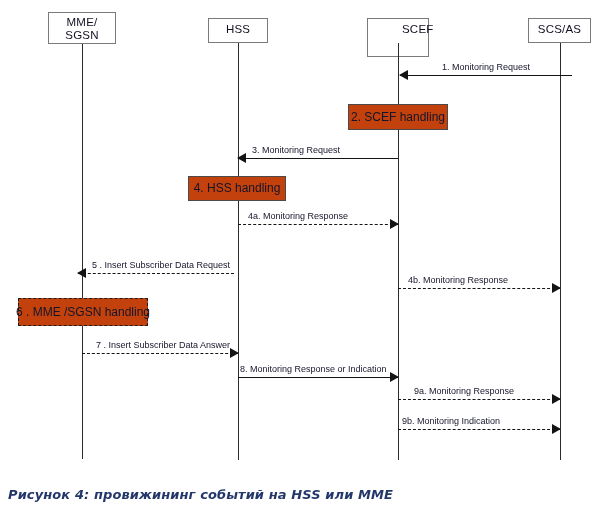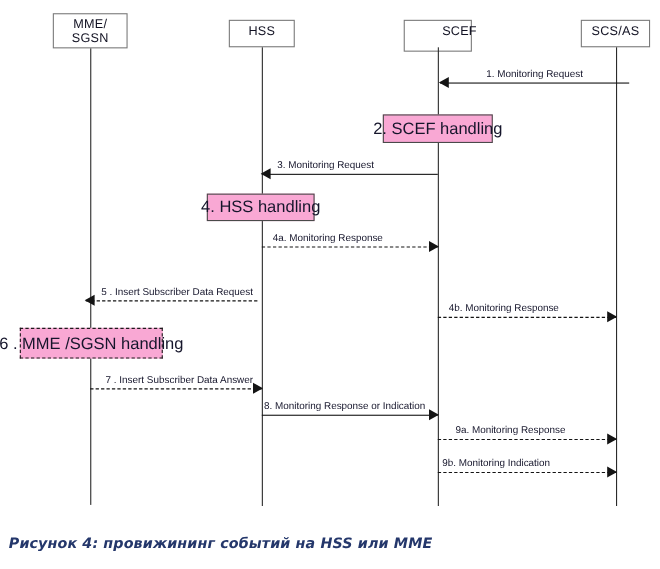--- a/index.html
+++ b/index.html
@@ -40,22 +40,22 @@
 
   .lifeline {
     position: absolute;
     width: 1px;
     background: #2b2b2b;
   }
 
   .proc-box {
     position: absolute;
     box-sizing: border-box;
-    background: #f9a8d4;
-    font-size: 15px;
+    background: #c2410c;
+    font-size: 12px;
     line-height: 11px;
     color: #15152b;
     display: flex;
     align-items: center;
     justify-content: center;
     text-align: center;
     white-space: nowrap;
   }
   .proc-box.solid { border: 1px solid #4a4a4a; }
   .proc-box.dashed { border: 1.4px dashed #1c1c1c; }
@@ -123,21 +123,21 @@
   }
 </style>
 </head>
 <body>
 
 <div id="diagram">
 
   <div class="lifeline-head" style="left:48px; top:12px; width:68px; height:32px;">MME/
 SGSN</div>
   <div class="lifeline-head" style="left:208px; top:18px; width:60px; height:25px; padding-top:4px;">HSS</div>
-  <div class="lifeline-head" style="left:367px; top:18px; width:62px; height:29px; padding-top:4px;padding-left:34px;">SCEF</div>
+  <div class="lifeline-head" style="left:367px; top:18px; width:62px; height:39px; padding-top:4px;padding-left:34px;">SCEF</div>
   <div class="lifeline-head" style="left:528px; top:18px; width:63px; height:25px; padding-top:4px;">SCS/AS</div>
 
   <div class="lifeline" style="left:82px; top:44px; height:415px;"></div>
   <div class="lifeline" style="left:238px; top:43px; height:417px;"></div>
   <div class="lifeline" style="left:398px; top:43px; height:417px;"></div>
   <div class="lifeline" style="left:560px; top:43px; height:417px;"></div>
 
   <div class="msg" style="left:400px; top:62px; width:162px;padding-left:10px;">
     <div class="label center">1. Monitoring Request</div>
     <div class="line"></div>

